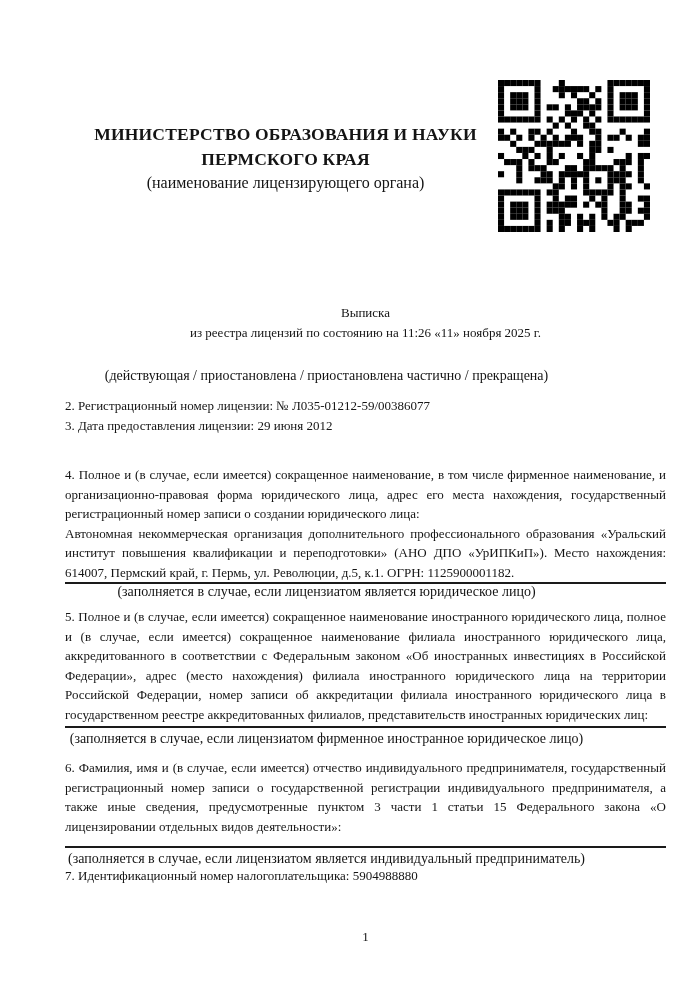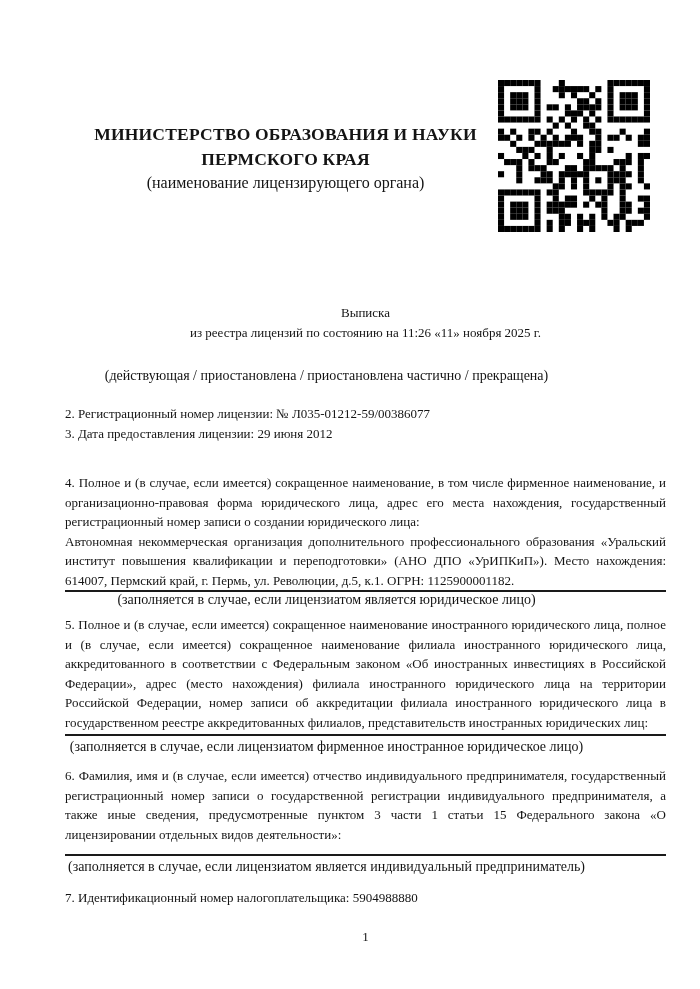--- a/index.html
+++ b/index.html
@@ -24,31 +24,31 @@
   .title-block{position:absolute;left:65px;top:303px;width:601px;text-align:center;}
   .items{position:absolute;left:65px;top:369px;width:601px;}
   .line-item{white-space:nowrap;}
   .para{text-align:justify;}
   .field-caption{
     font-size:14px;line-height:14px;text-align:center;
     padding-right:78px;
   }
   .underlined{border-bottom:2px solid #1a1a1a;}
   .rule{height:0;border-top:2px solid #1a1a1a;}
-  .mt-i2{margin-top:21px;}
+  .mt-i2{margin-top:13px;}
   .mt-i3{}
   .mt-i4{margin-top:30px;}
   .mt-i4cap{margin-top:1px;}
   .mt-i5{margin-top:8px;}
   .mt-i5rule{margin-top:2px;}
   .mt-i5cap{margin-top:4px;}
   .mt-i6{margin-top:12px;}
   .mt-i6rule{margin-top:10px;}
   .mt-i6cap{margin-top:4px;}
-  .mt-i7{margin-top:14px;}
+  .mt-i7{}
   .footer{position:absolute;left:65px;top:927px;width:601px;text-align:center;}
 </style>
 </head>
 <body>
 
 <div class="page">
 
   <div class="header-row">
     <div class="header-left">
       <div class="ministry">МИНИСТЕРСТВО ОБРАЗОВАНИЯ И НАУКИ</div>

